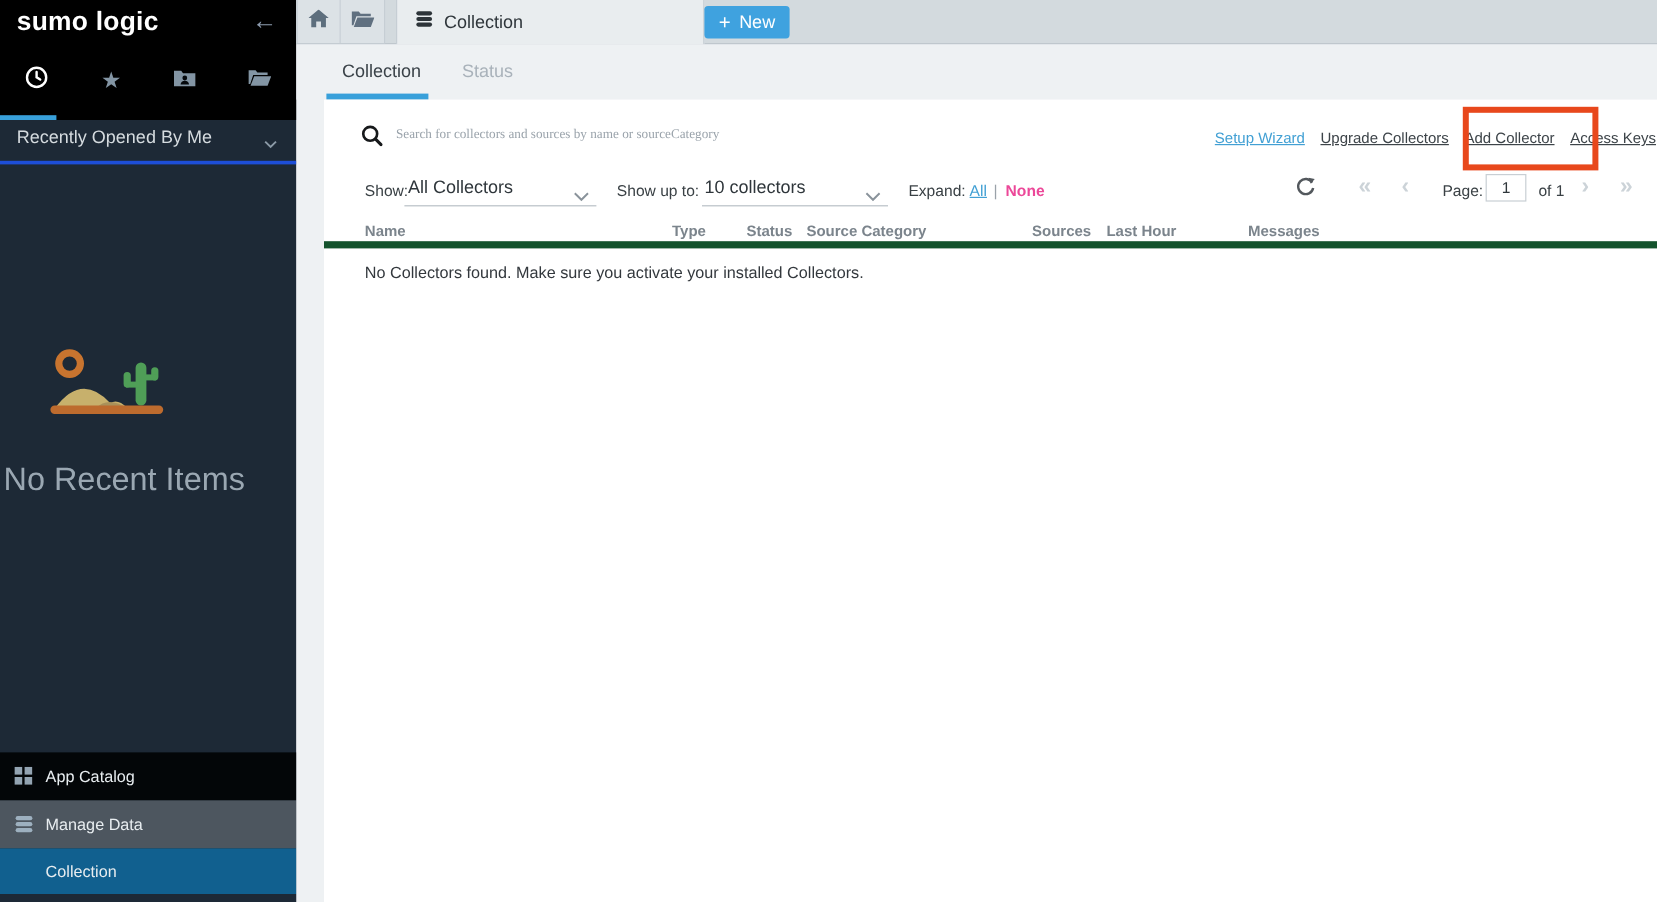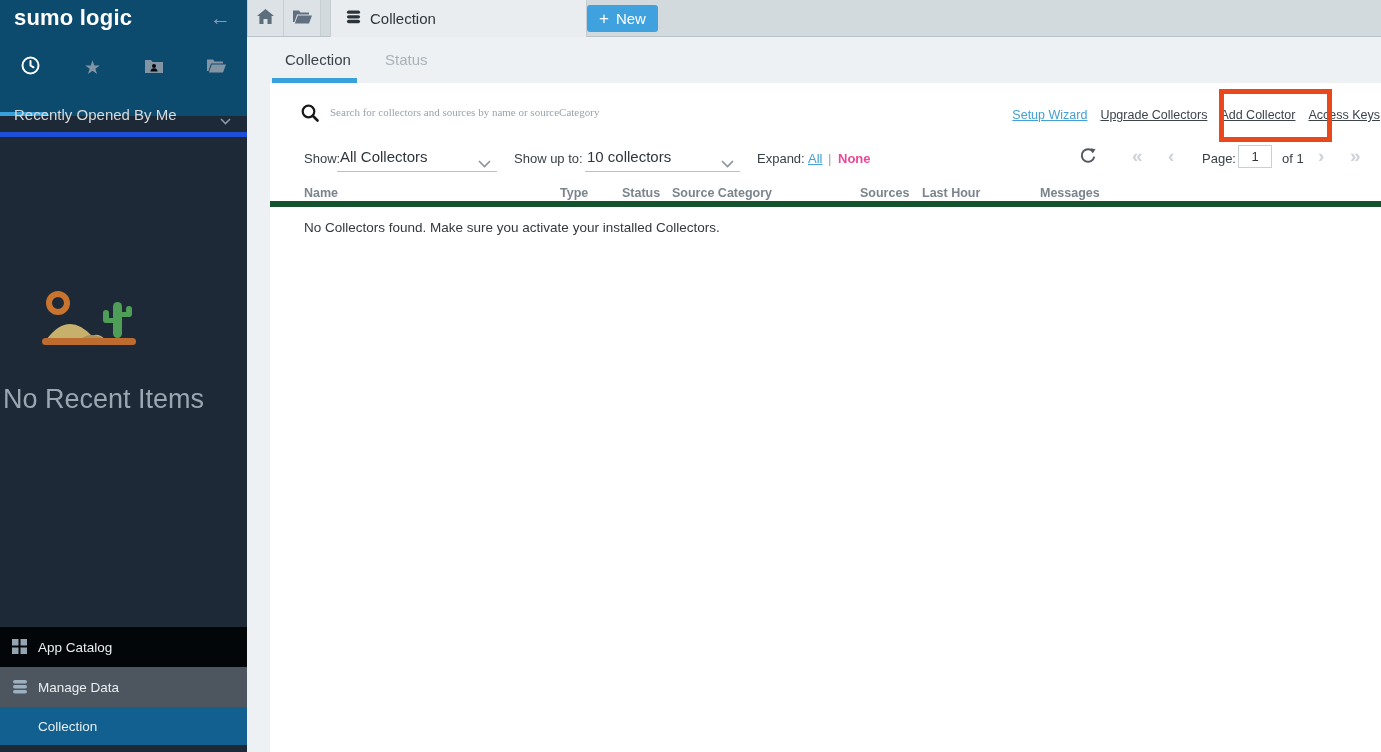--- a/index.html
+++ b/index.html
@@ -2,29 +2,29 @@
 <html><head>
 <meta charset="utf-8">
 <style>
   * { margin:0; padding:0; box-sizing:border-box; }
   html,body { width:1381px; height:752px; overflow:hidden; }
   body { font-family:"Liberation Sans","DejaVu Sans",sans-serif; }
   #screen { position:relative; width:1381px; height:752px; background:#eef1f3; overflow:hidden; }
 
   
   #sidebar { position:absolute; left:0; top:0; width:247px; height:752px; background:#1d2936; }
-  .sb-header { position:relative; height:116px; background:#0c4a6e; }
+  .sb-header { position:relative; height:100px; background:#000000; }
   .logo { position:absolute; left:14px; top:5px; color:#fff; font-size:22px; font-weight:bold; letter-spacing:.2px; }
   .collapse-arrow { position:absolute; right:16px; top:6px; color:#8b9aad; font-size:21px; cursor:pointer; }
   .sb-tabs { position:absolute; left:0; top:46px; width:100%; height:42px; display:flex; }
   .sb-tab { flex:1; display:flex; align-items:center; justify-content:center; cursor:pointer; }
   .sb-indicator { position:absolute; left:0; bottom:0; width:47px; height:4px; background:#38a0da; }
   .star-glyph { color:#8395a4; font-size:19px; }
 
-  .recent-row { position:absolute; left:0; top:92px; width:247px; height:45px; border-bottom:5px solid #1d4ed8; }
+  .recent-row { position:absolute; left:0; top:92px; width:247px; height:45px; border-bottom:3px solid #1d4ed8; }
   .recent-label { position:absolute; left:14px; top:14px; color:#d5dbdf; font-size:15px; }
   .recent-chevron { position:absolute; right:16px; top:19px; }
 
   .empty-state { position:absolute; left:0; top:288px; width:207px; text-align:center; }
   .empty-illustration { display:block; margin:0 auto; }
   .empty-title { margin-top:26px; color:#9aa7b2; font-size:27px; font-weight:400; }
   .empty-text { margin:12px auto 0; width:218px; color:#8593a0; font-size:15px; line-height:1.32; }
 
   .sb-menu { position:absolute; left:0; bottom:0; width:247px;text-decoration:underline; }
   .menu-row { position:relative; height:40px; display:flex; align-items:center; cursor:pointer; }

